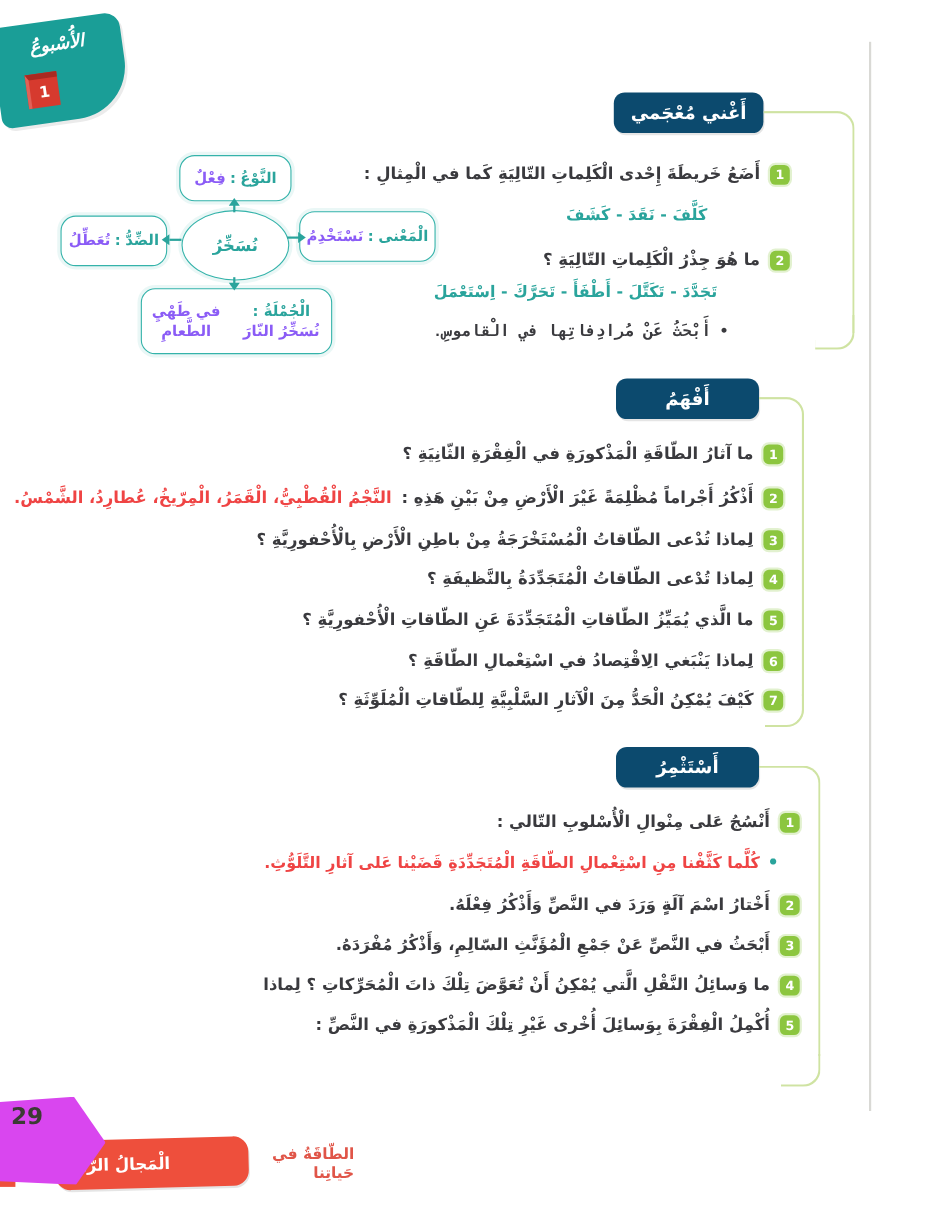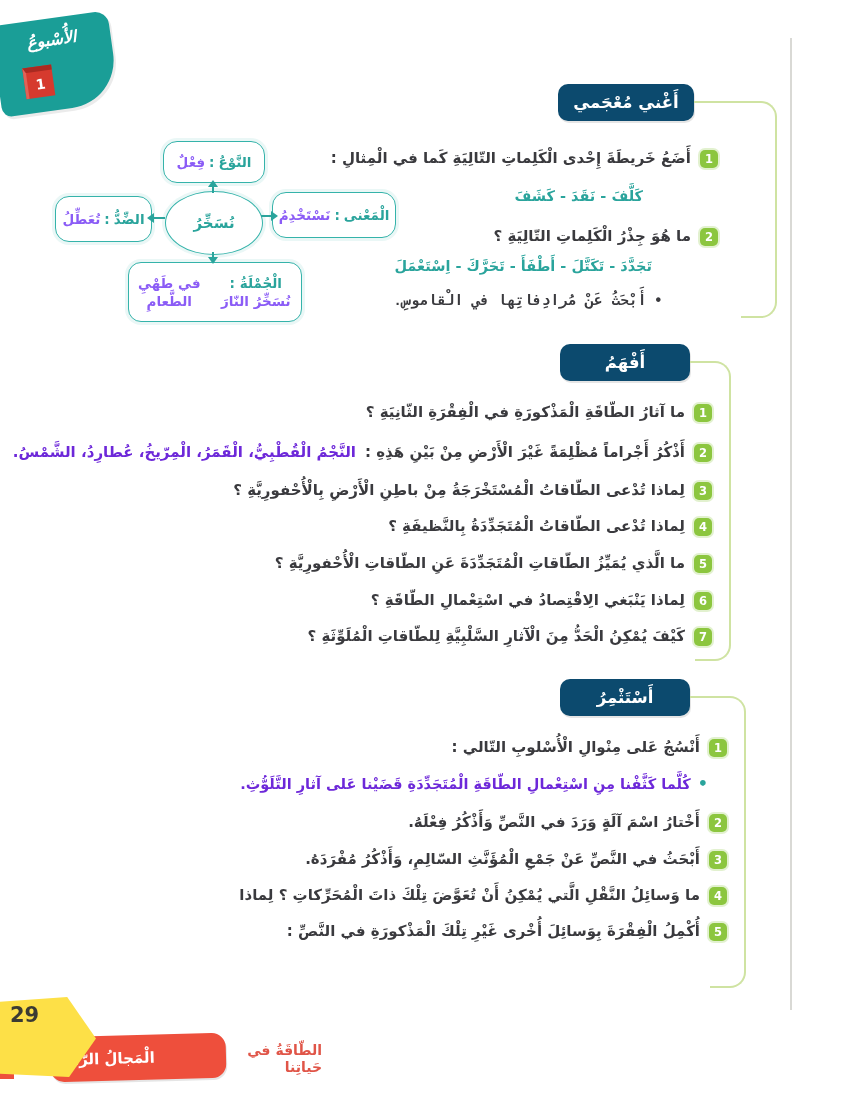--- a/index.html
+++ b/index.html
@@ -58,30 +58,30 @@
   
   .row{
     position:absolute; direction:rtl; display:flex; align-items:flex-start; gap:9px;
     font-size:15px; font-weight:bold; line-height:1.45; white-space:nowrap;
   }
   .numbadge{
     flex:0 0 auto; width:18px; height:18px; margin-top:2px;
     background:#8CC63F; border-radius:5px; box-shadow:0 0 0 2px rgba(140,198,63,0.25);
     color:#fff; font-size:11.5px; font-weight:bold; text-align:center; line-height:18px;
   }
-  .teal{color:#6d28d9;}
+  .teal{color:#ef4444;}
   .subrow{position:absolute; direction:rtl; font-size:14.5px; font-weight:bold; color:#2AA49C; white-space:nowrap;}
   .bulletrow{position:absolute; direction:rtl; font-size:14.5px; font-weight:bold; white-space:nowrap;}
   .bulletrow::before{content:"\2022"; color:#3a3a3e; margin-left:7px; font-size:16px;}
   .bulletrow.teal::before{color:#2AA49C;}
 
   
   .footer-arrow{
     position:absolute; left:0; top:997px; width:96px; height:80px;
-    background:#fde047; z-index:3;
+    background:#d946ef; z-index:3;
     clip-path:polygon(0 6%, 70% 0%, 100% 52%, 72% 100%, 0 96%);
   }
   .footer-pagenum{position:absolute; left:10px; top:6px; font-size:21px; font-weight:bold; color:#3b3b33;}
   .red-tip{position:absolute; left:0; top:1053px; width:14px; height:26px; background:#EE4F3C; z-index:1;}
   .footer-banner{
     position:absolute; left:50px; top:1035px; width:168px; height:45px; z-index:2;
     background:#EE4F3C; border-radius:14px; transform:rotate(-1.5deg);
     display:flex; align-items:center; justify-content:flex-end; padding-left:8px;
     color:#fff; font-size:15px; font-weight:bold; direction:rtl;
     box-shadow:1px 2px 0 rgba(0,0,0,0.10);

